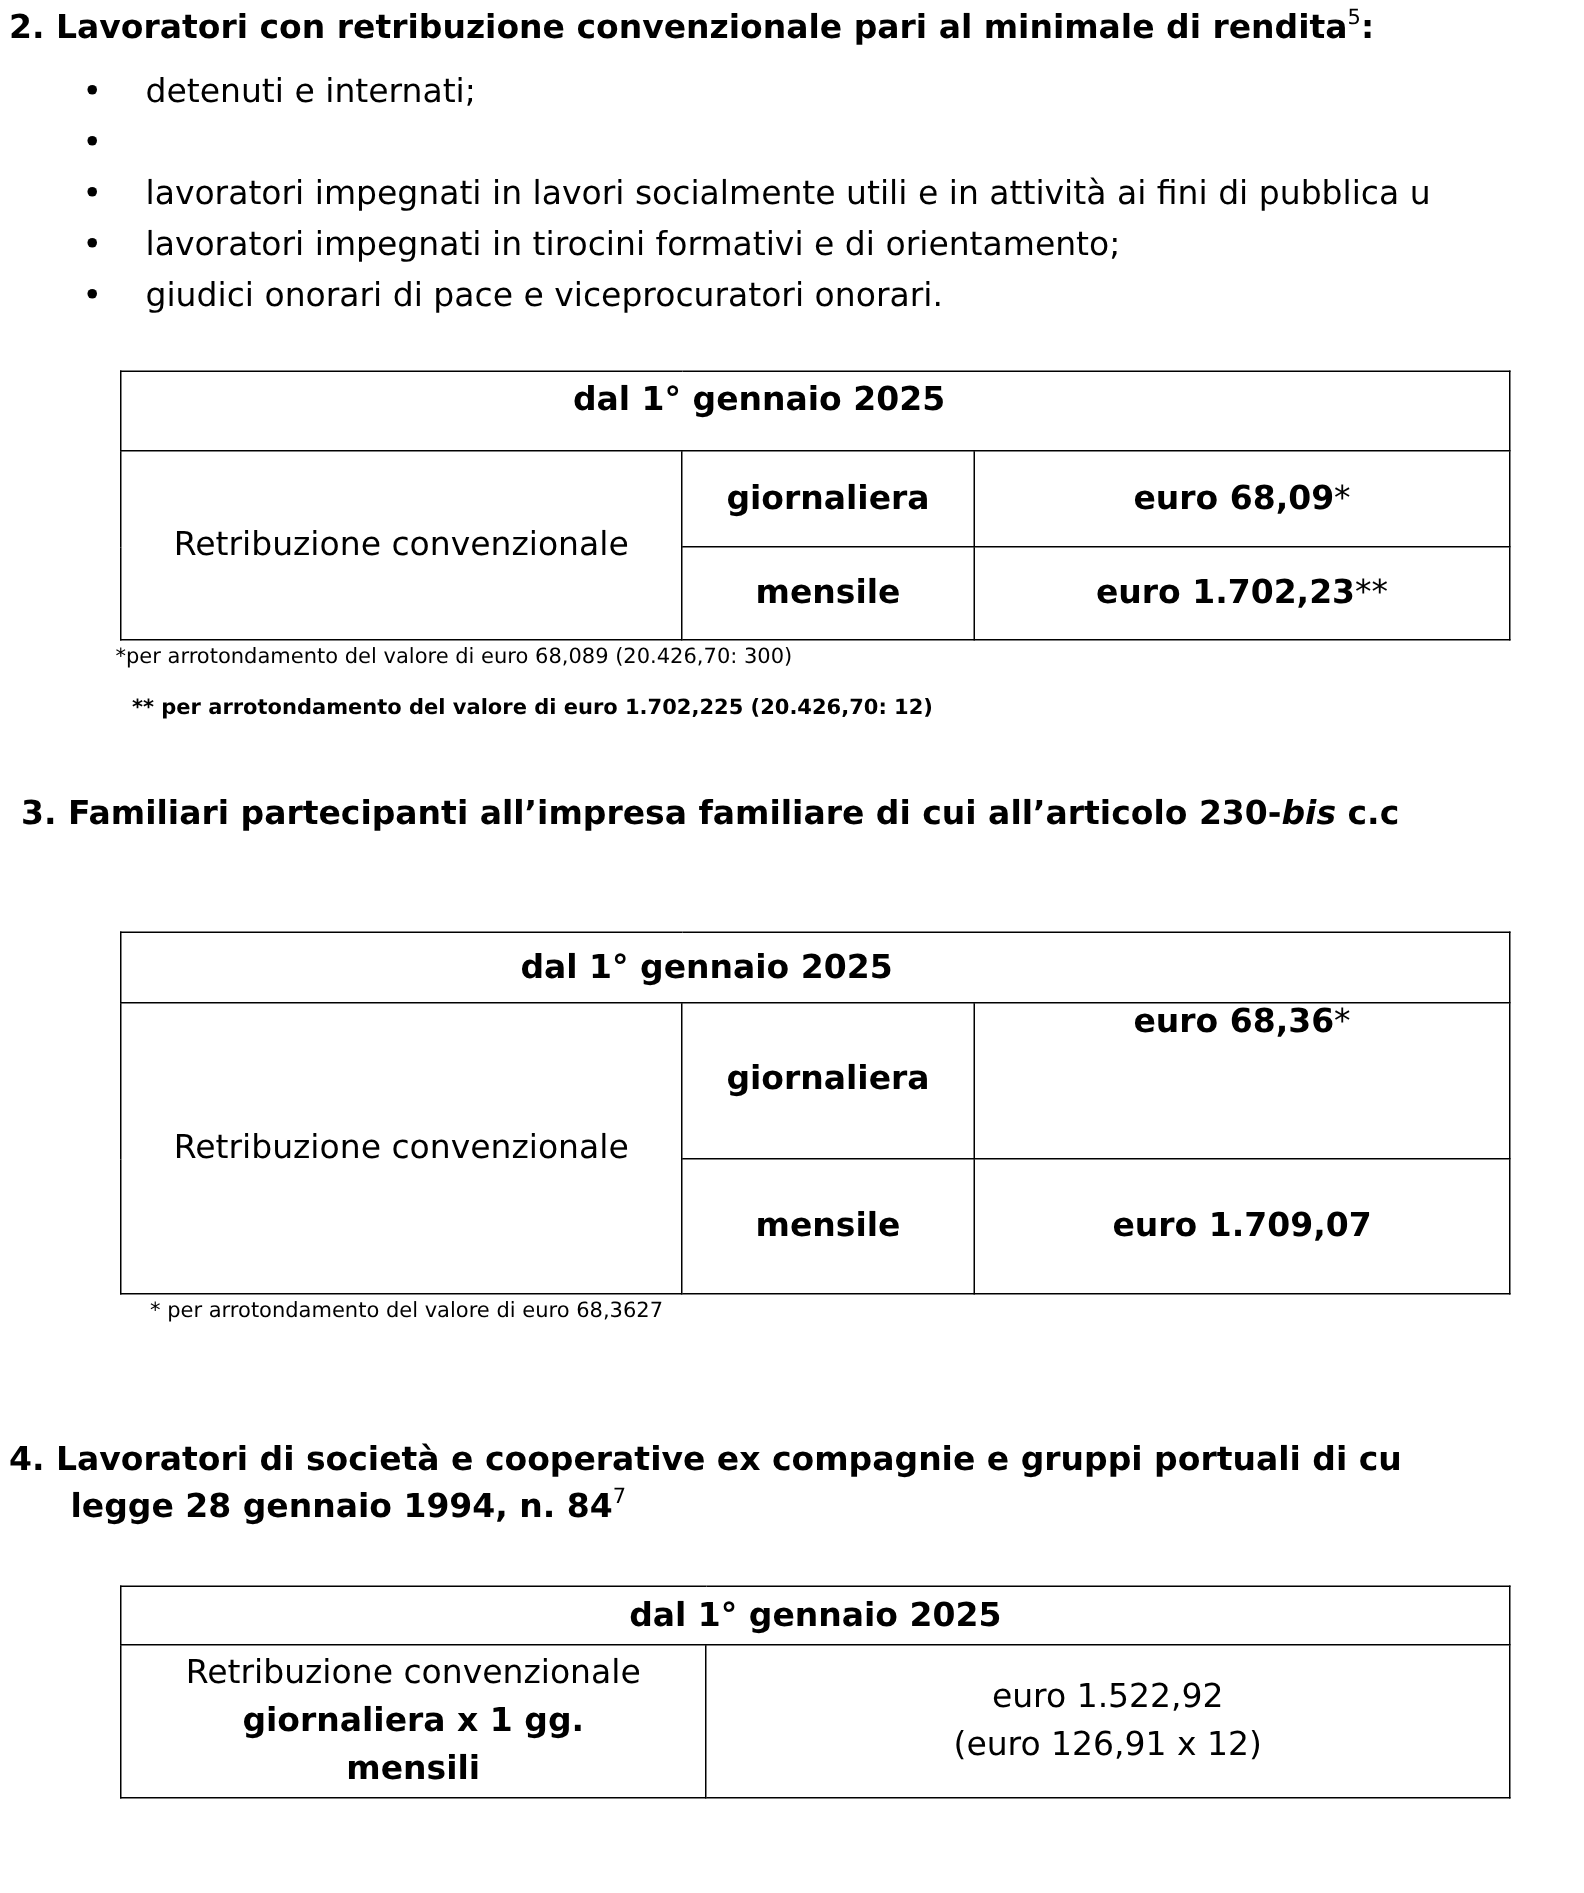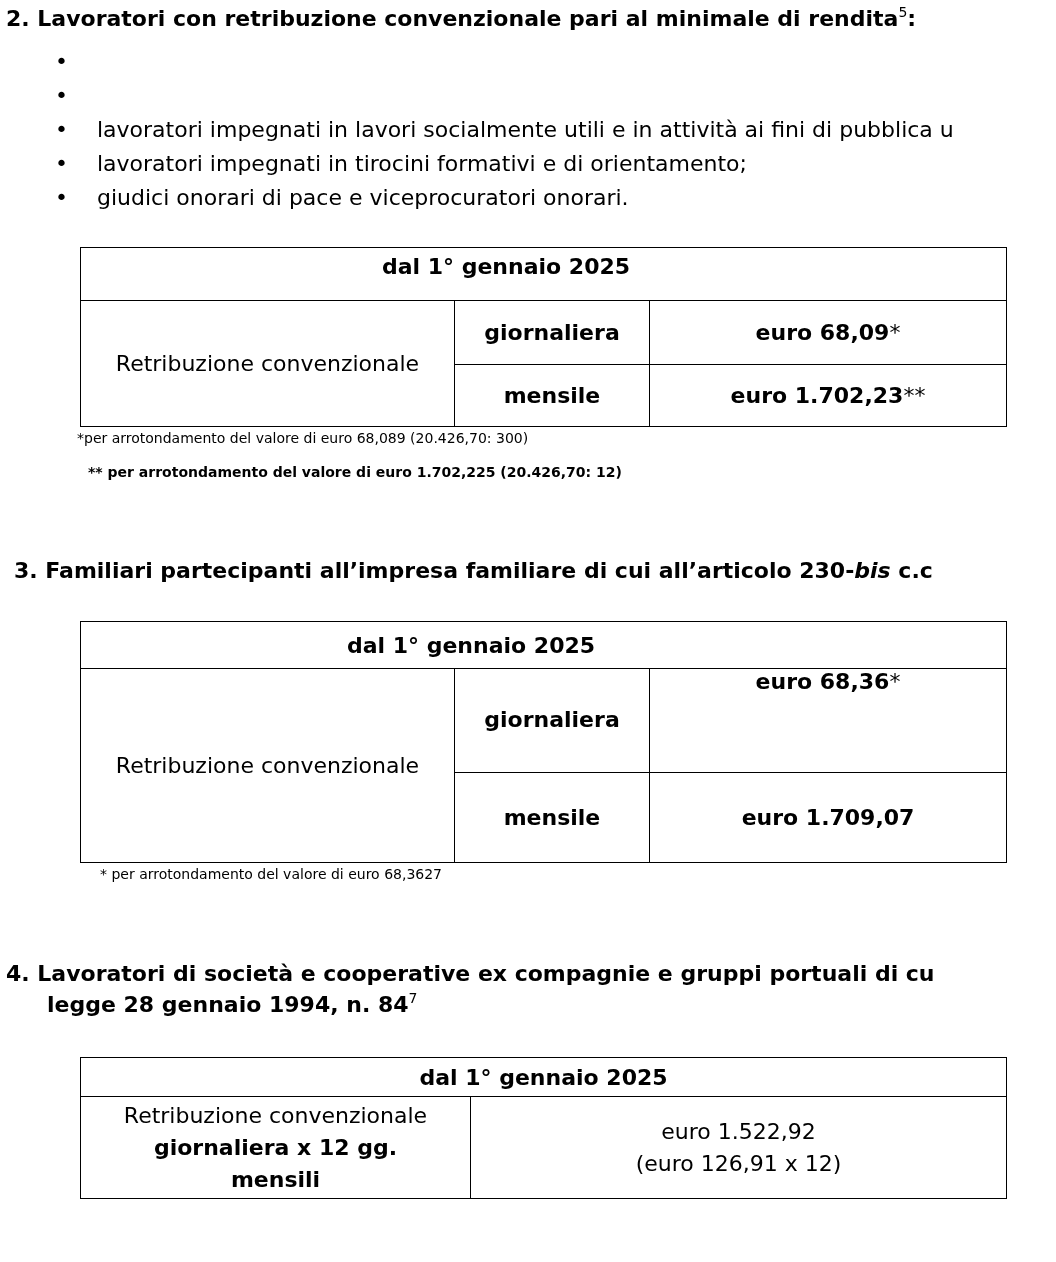--- a/index.html
+++ b/index.html
@@ -21,21 +21,21 @@
   .t3 { left: 80px; top: 1057px; width: 926px; }
   .left-label { font-weight: normal; }
   .note { font-size: 14px; }
 </style>
 </head>
 <body>
 
 <div class="abs h" style="left:6px; top:6px;"><span>2. Lavoratori con retribuzione convenzionale pari al minimale di rendita</span><sup>5</sup><span>:</span></div>
 
 <ul class="bullets">
-  <li><span class="dot">•</span></li>
+  <li><span class="dot">•</span><span>detenuti e internati;</span></li>
   <li><span class="dot">•</span></li>
   <li><span class="dot">•</span><span>lavoratori impegnati in lavori socialmente utili e in attività ai fini di pubblica u</span></li>
   <li><span class="dot">•</span><span>lavoratori impegnati in tirocini formativi e di orientamento;</span></li>
   <li><span class="dot">•</span><span>giudici onorari di pace e viceprocuratori onorari.</span></li>
 </ul>
 
 <table class="t1">
   <colgroup>
       <col style="width:374px">
       <col style="width:195px">
@@ -53,21 +53,21 @@
   <tr style="height:62px">
     <td class="b">mensile</td>
     <td class="b"><span>euro 1.702,23</span><span style="font-weight:normal">**</span></td>
   </tr>
 </tbody>
   </table>
 
 <div class="abs note" style="left:77px; top:430px;">*per arrotondamento del valore di euro 68,089 (20.426,70: 300)</div>
 <div class="abs note" style="left:88px; top:464px;font-weight:bold;">** per arrotondamento del valore di euro 1.702,225 (20.426,70: 12)</div>
 
-<div class="abs h" style="left:14px; top:558px;"><span>3. Familiari partecipanti all’impresa familiare di cui all’articolo 230-</span><i>bis</i><span> c.c</span></div>
+<div class="abs h" style="left:14px; top:530px;"><span>3. Familiari partecipanti all’impresa familiare di cui all’articolo 230-</span><i>bis</i><span> c.c</span></div>
 
 <table class="t2">
   <colgroup>
       <col style="width:374px">
       <col style="width:195px">
       <col style="width:357px">
     </colgroup>
   <tbody>
       <tr style="height:47px">
     <td colspan="3" class="b" style="padding-right:145px;"><span>dal 1° gennaio 2025</span></td>
@@ -94,21 +94,21 @@
       <col style="width:390px">
       <col style="width:536px">
     </colgroup>
   <tbody>
       <tr style="height:39px">
     <td colspan="2" class="b">dal 1° gennaio 2025</td>
   </tr>
   <tr style="height:102px">
     <td style="line-height:32px;">
       <div>Retribuzione convenzionale</div>
-      <div class="b" style="font-weight:bold">giornaliera x 12 gg.</div>
+      <div class="b" style="font-weight:bold">giornaliera x 1 gg.</div>
       <div style="font-weight:bold">mensili</div>
     </td>
     <td style="line-height:32px;">
       <div style="font-weight:normal">euro 1.522,92</div>
       <div>(euro 126,91 x 12)</div>
     </td>
   </tr>
 </tbody>
   </table>
 

